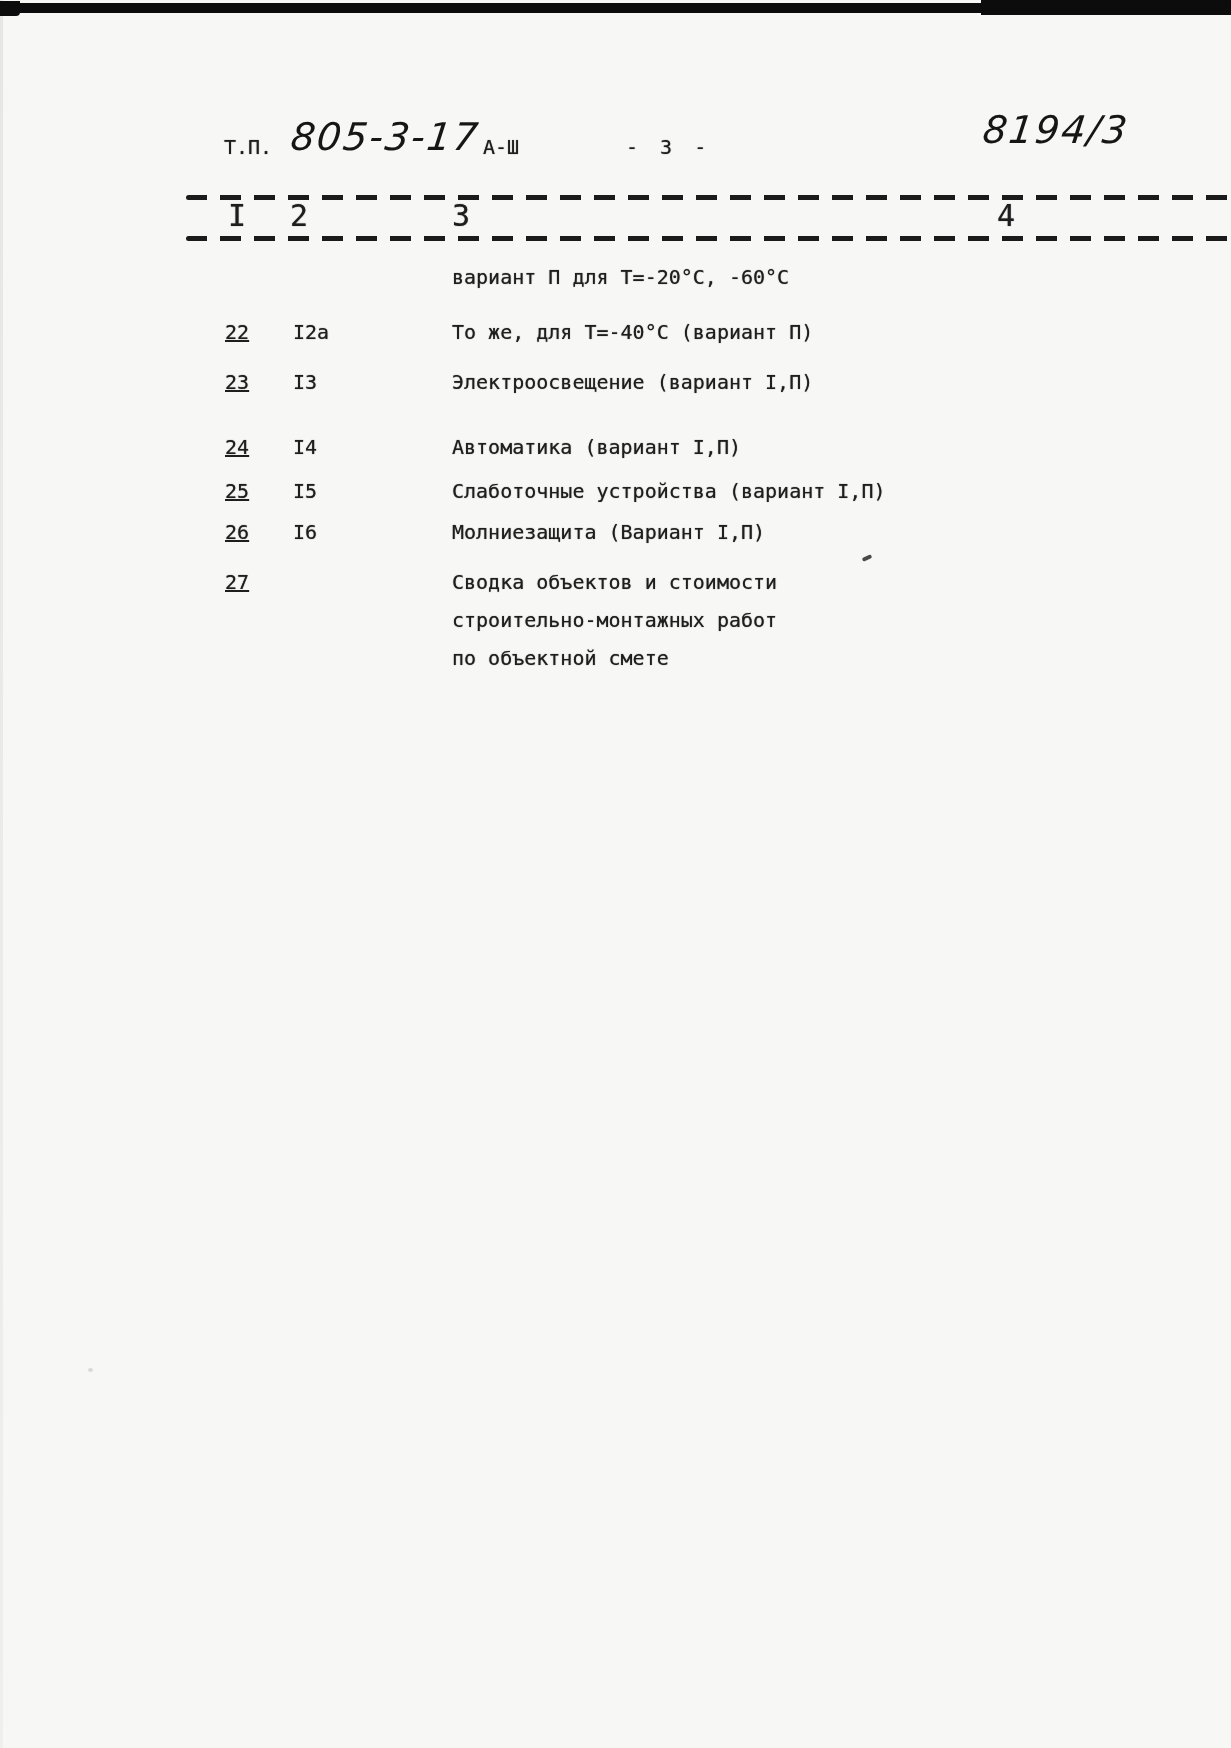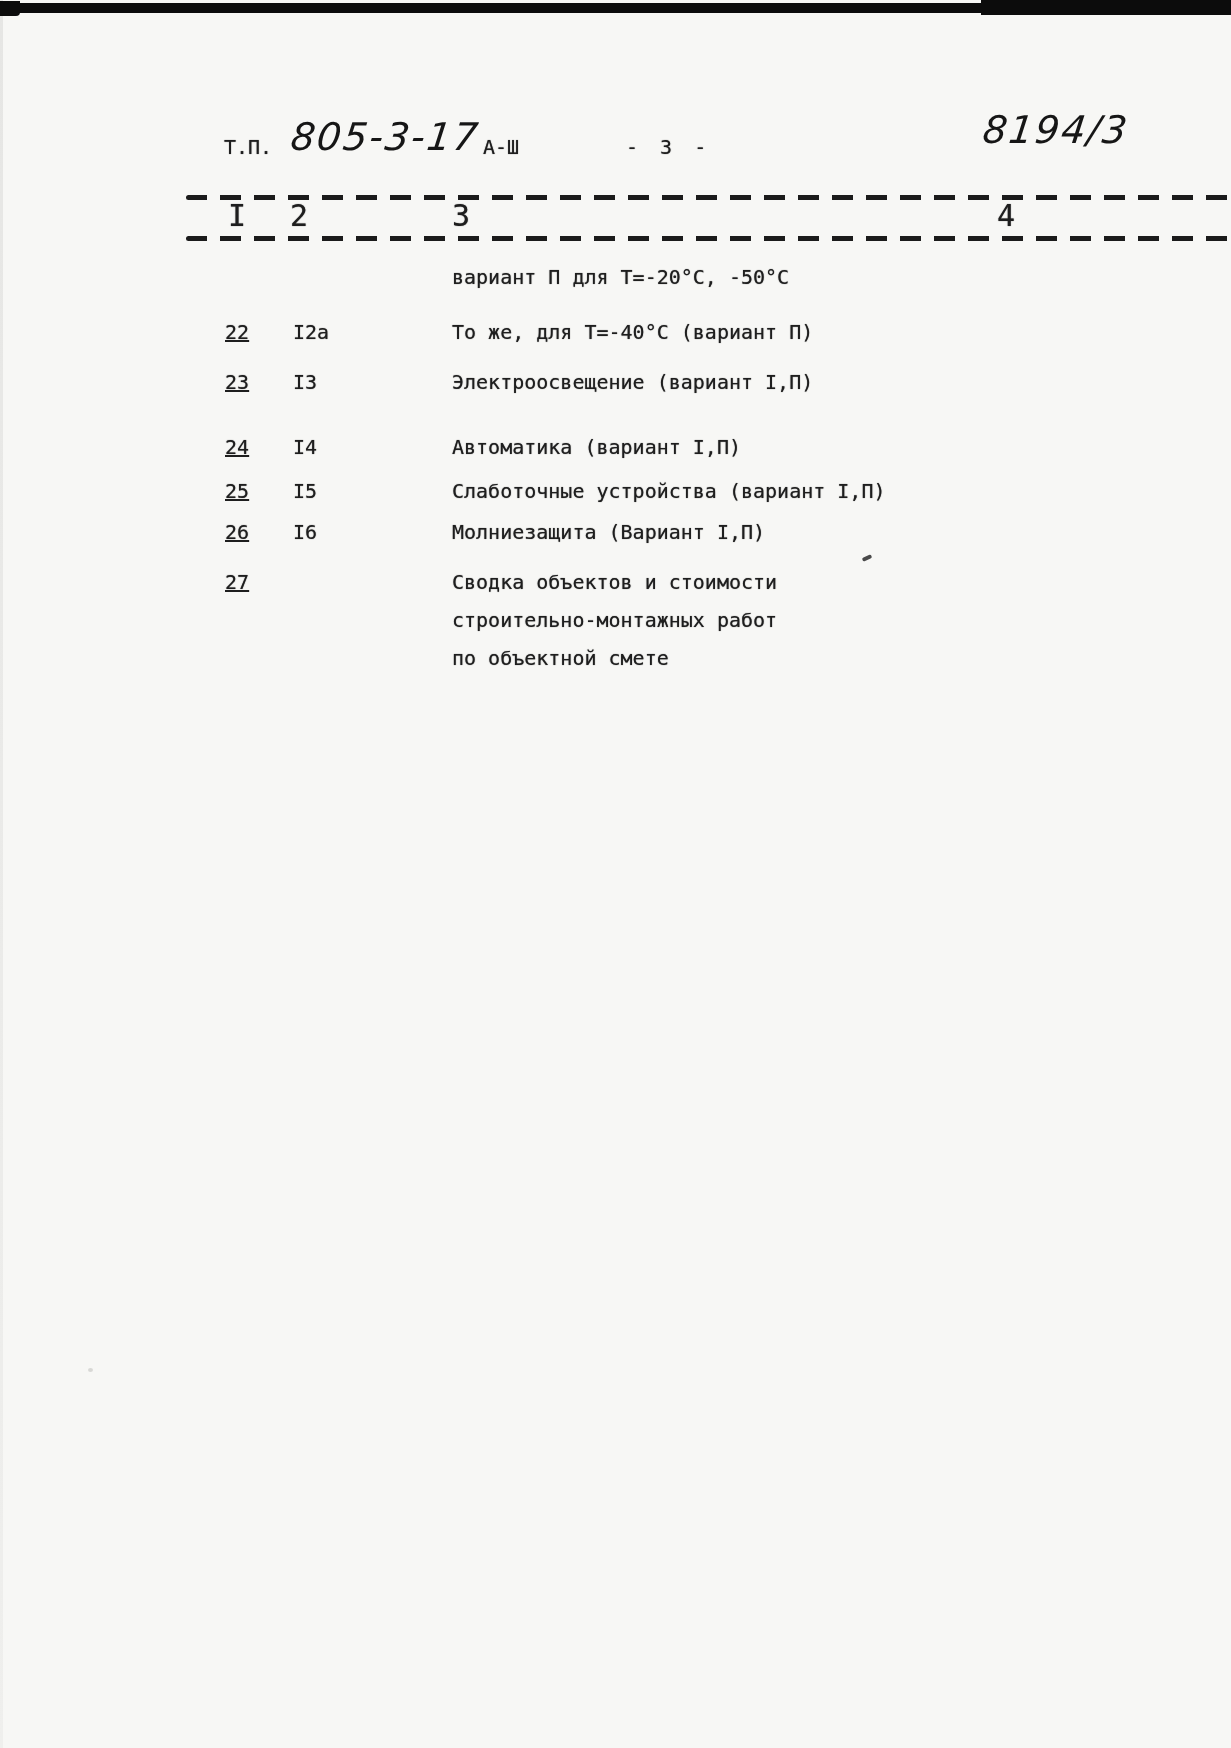--- a/index.html
+++ b/index.html
@@ -138,21 +138,21 @@
   <div class="dash dash2"></div>
 
   <span class="col-marker m1">I</span>
   <span class="col-marker m2">2</span>
   <span class="col-marker m3">3</span>
   <span class="col-marker m4">4</span>
 
   <div class="row r0">
     <span class="typed cell-num"></span>
     <span class="typed cell-code"></span>
-    <span class="typed cell-text">вариант П для Т=-20°С, -50°С</span>
+    <span class="typed cell-text">вариант П для Т=-20°С, -60°С</span>
   </div>
 
   <div class="row r1">
     <span class="typed cell-num">22</span>
     <span class="typed cell-code">I2а</span>
     <span class="typed cell-text">То же, для Т=-40°С (вариант П)</span>
   </div>
 
   <div class="row r2">
     <span class="typed cell-num">23</span>

